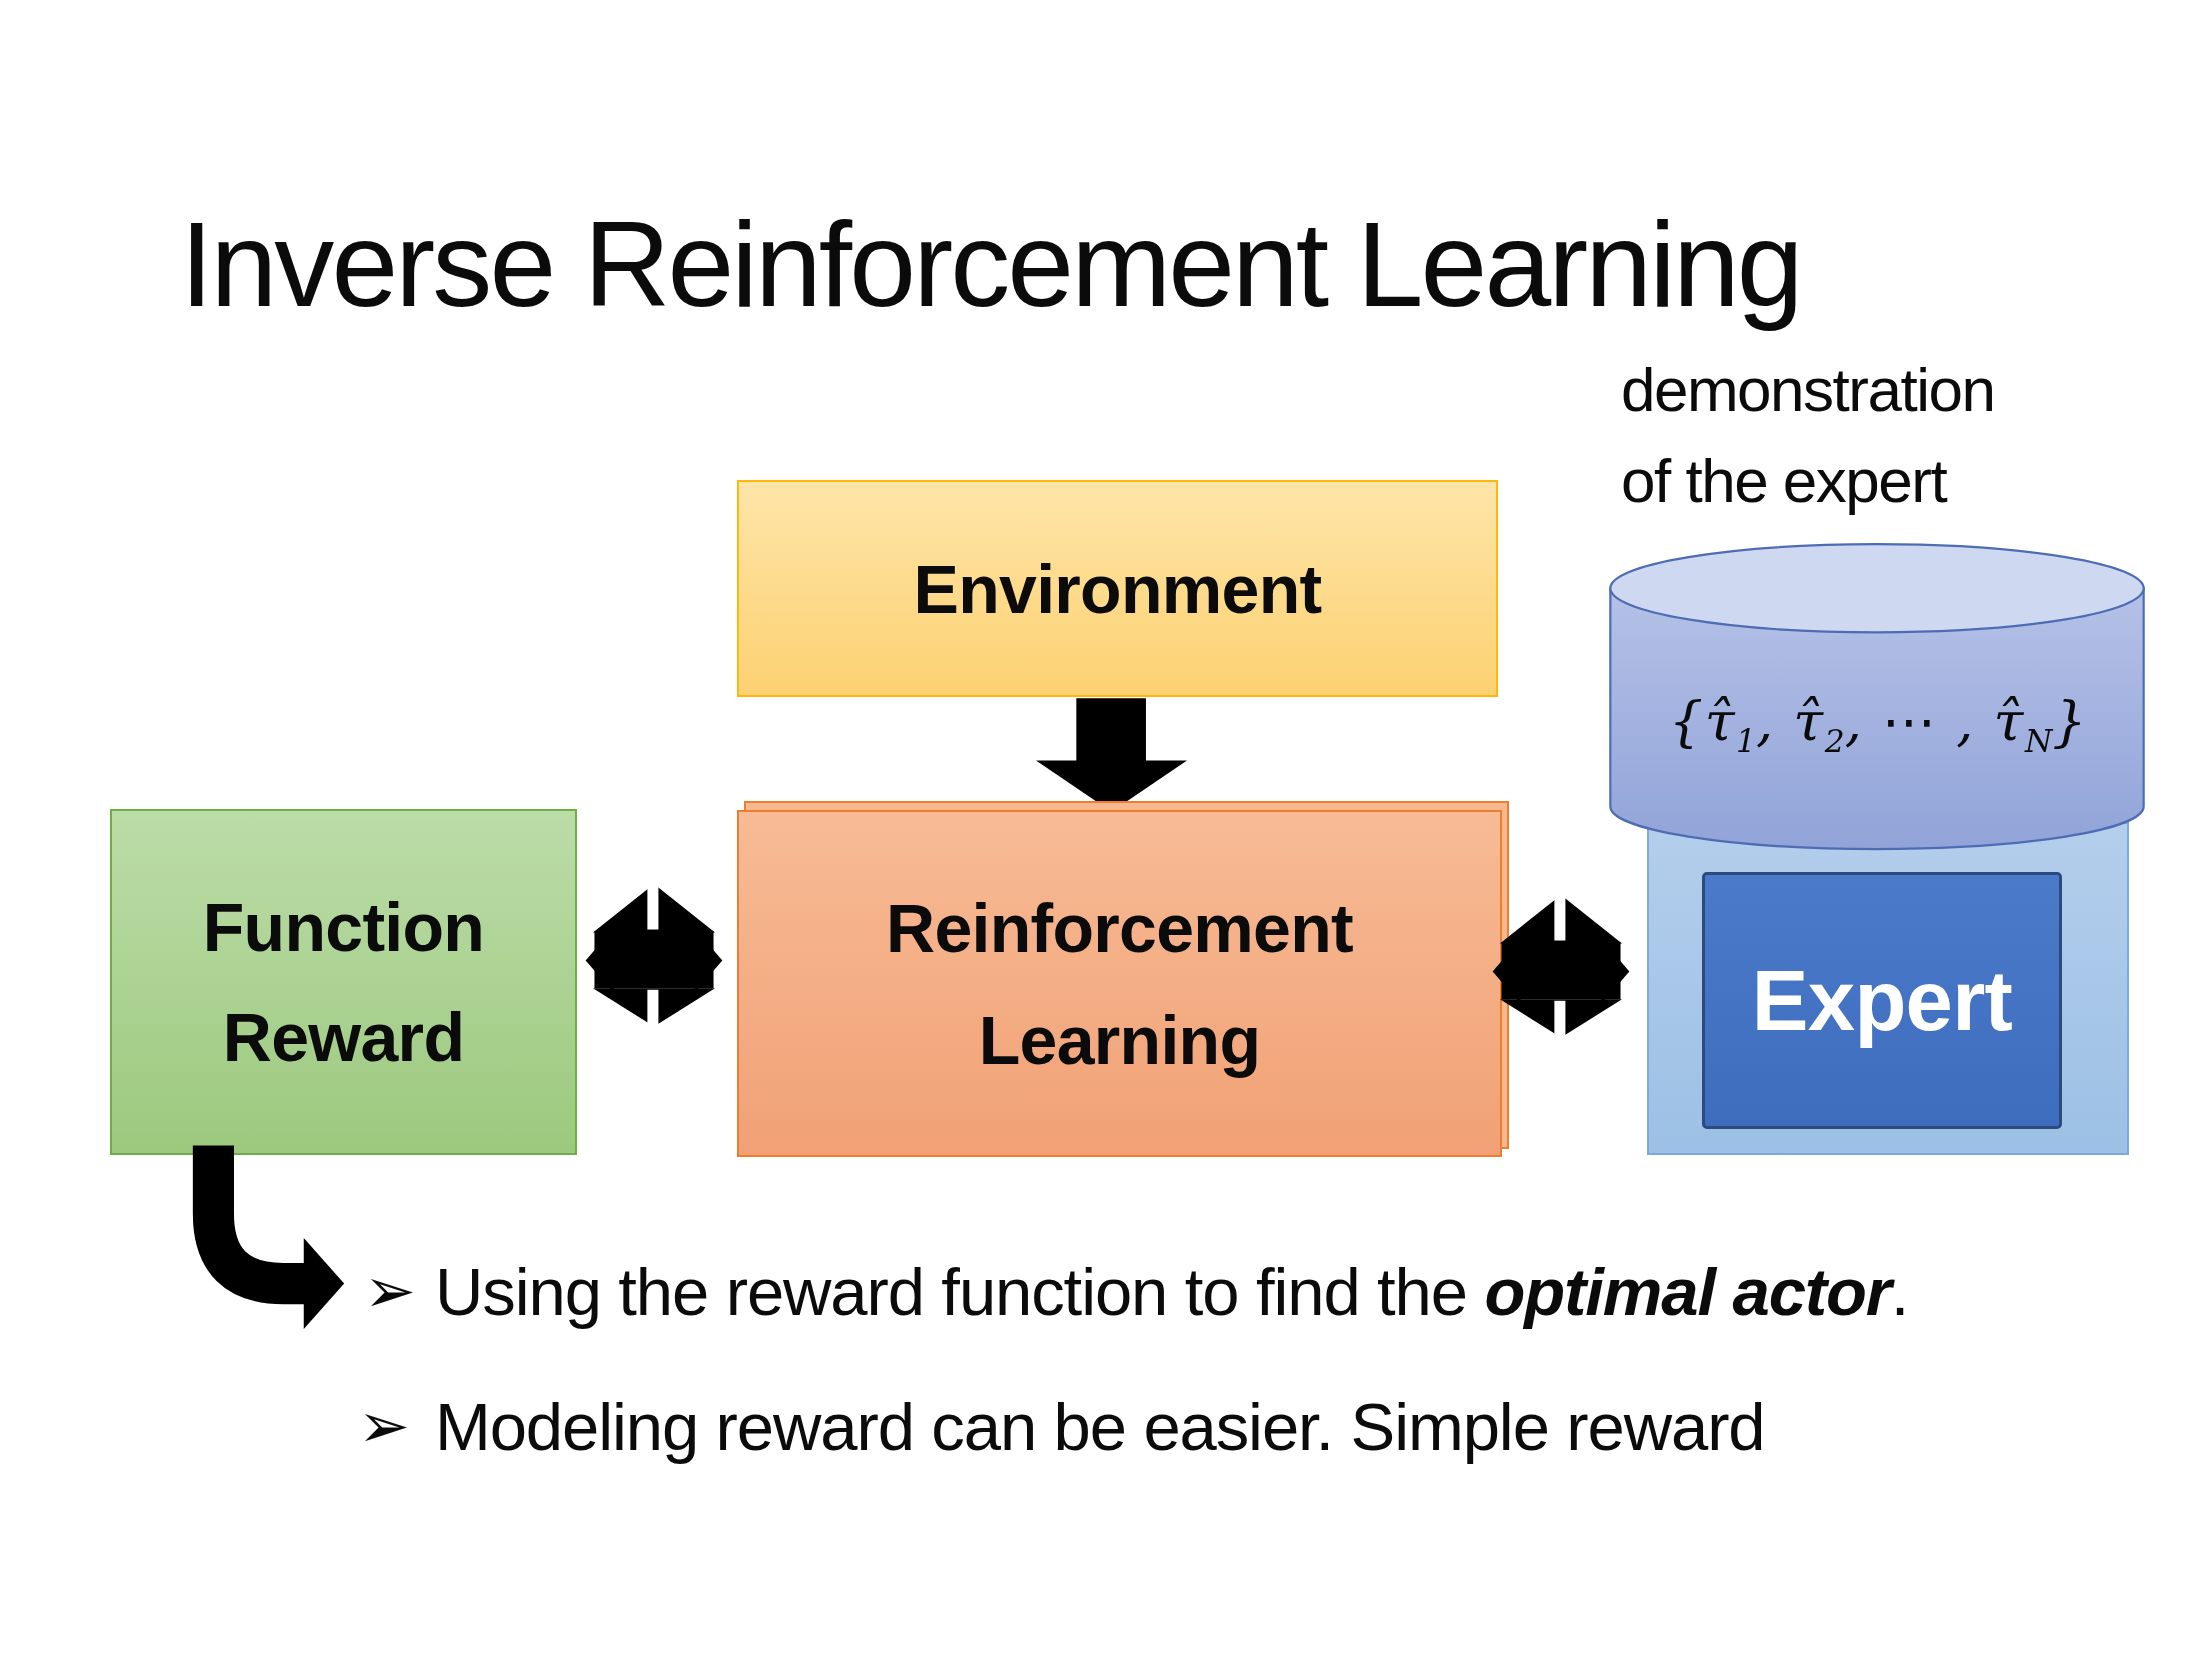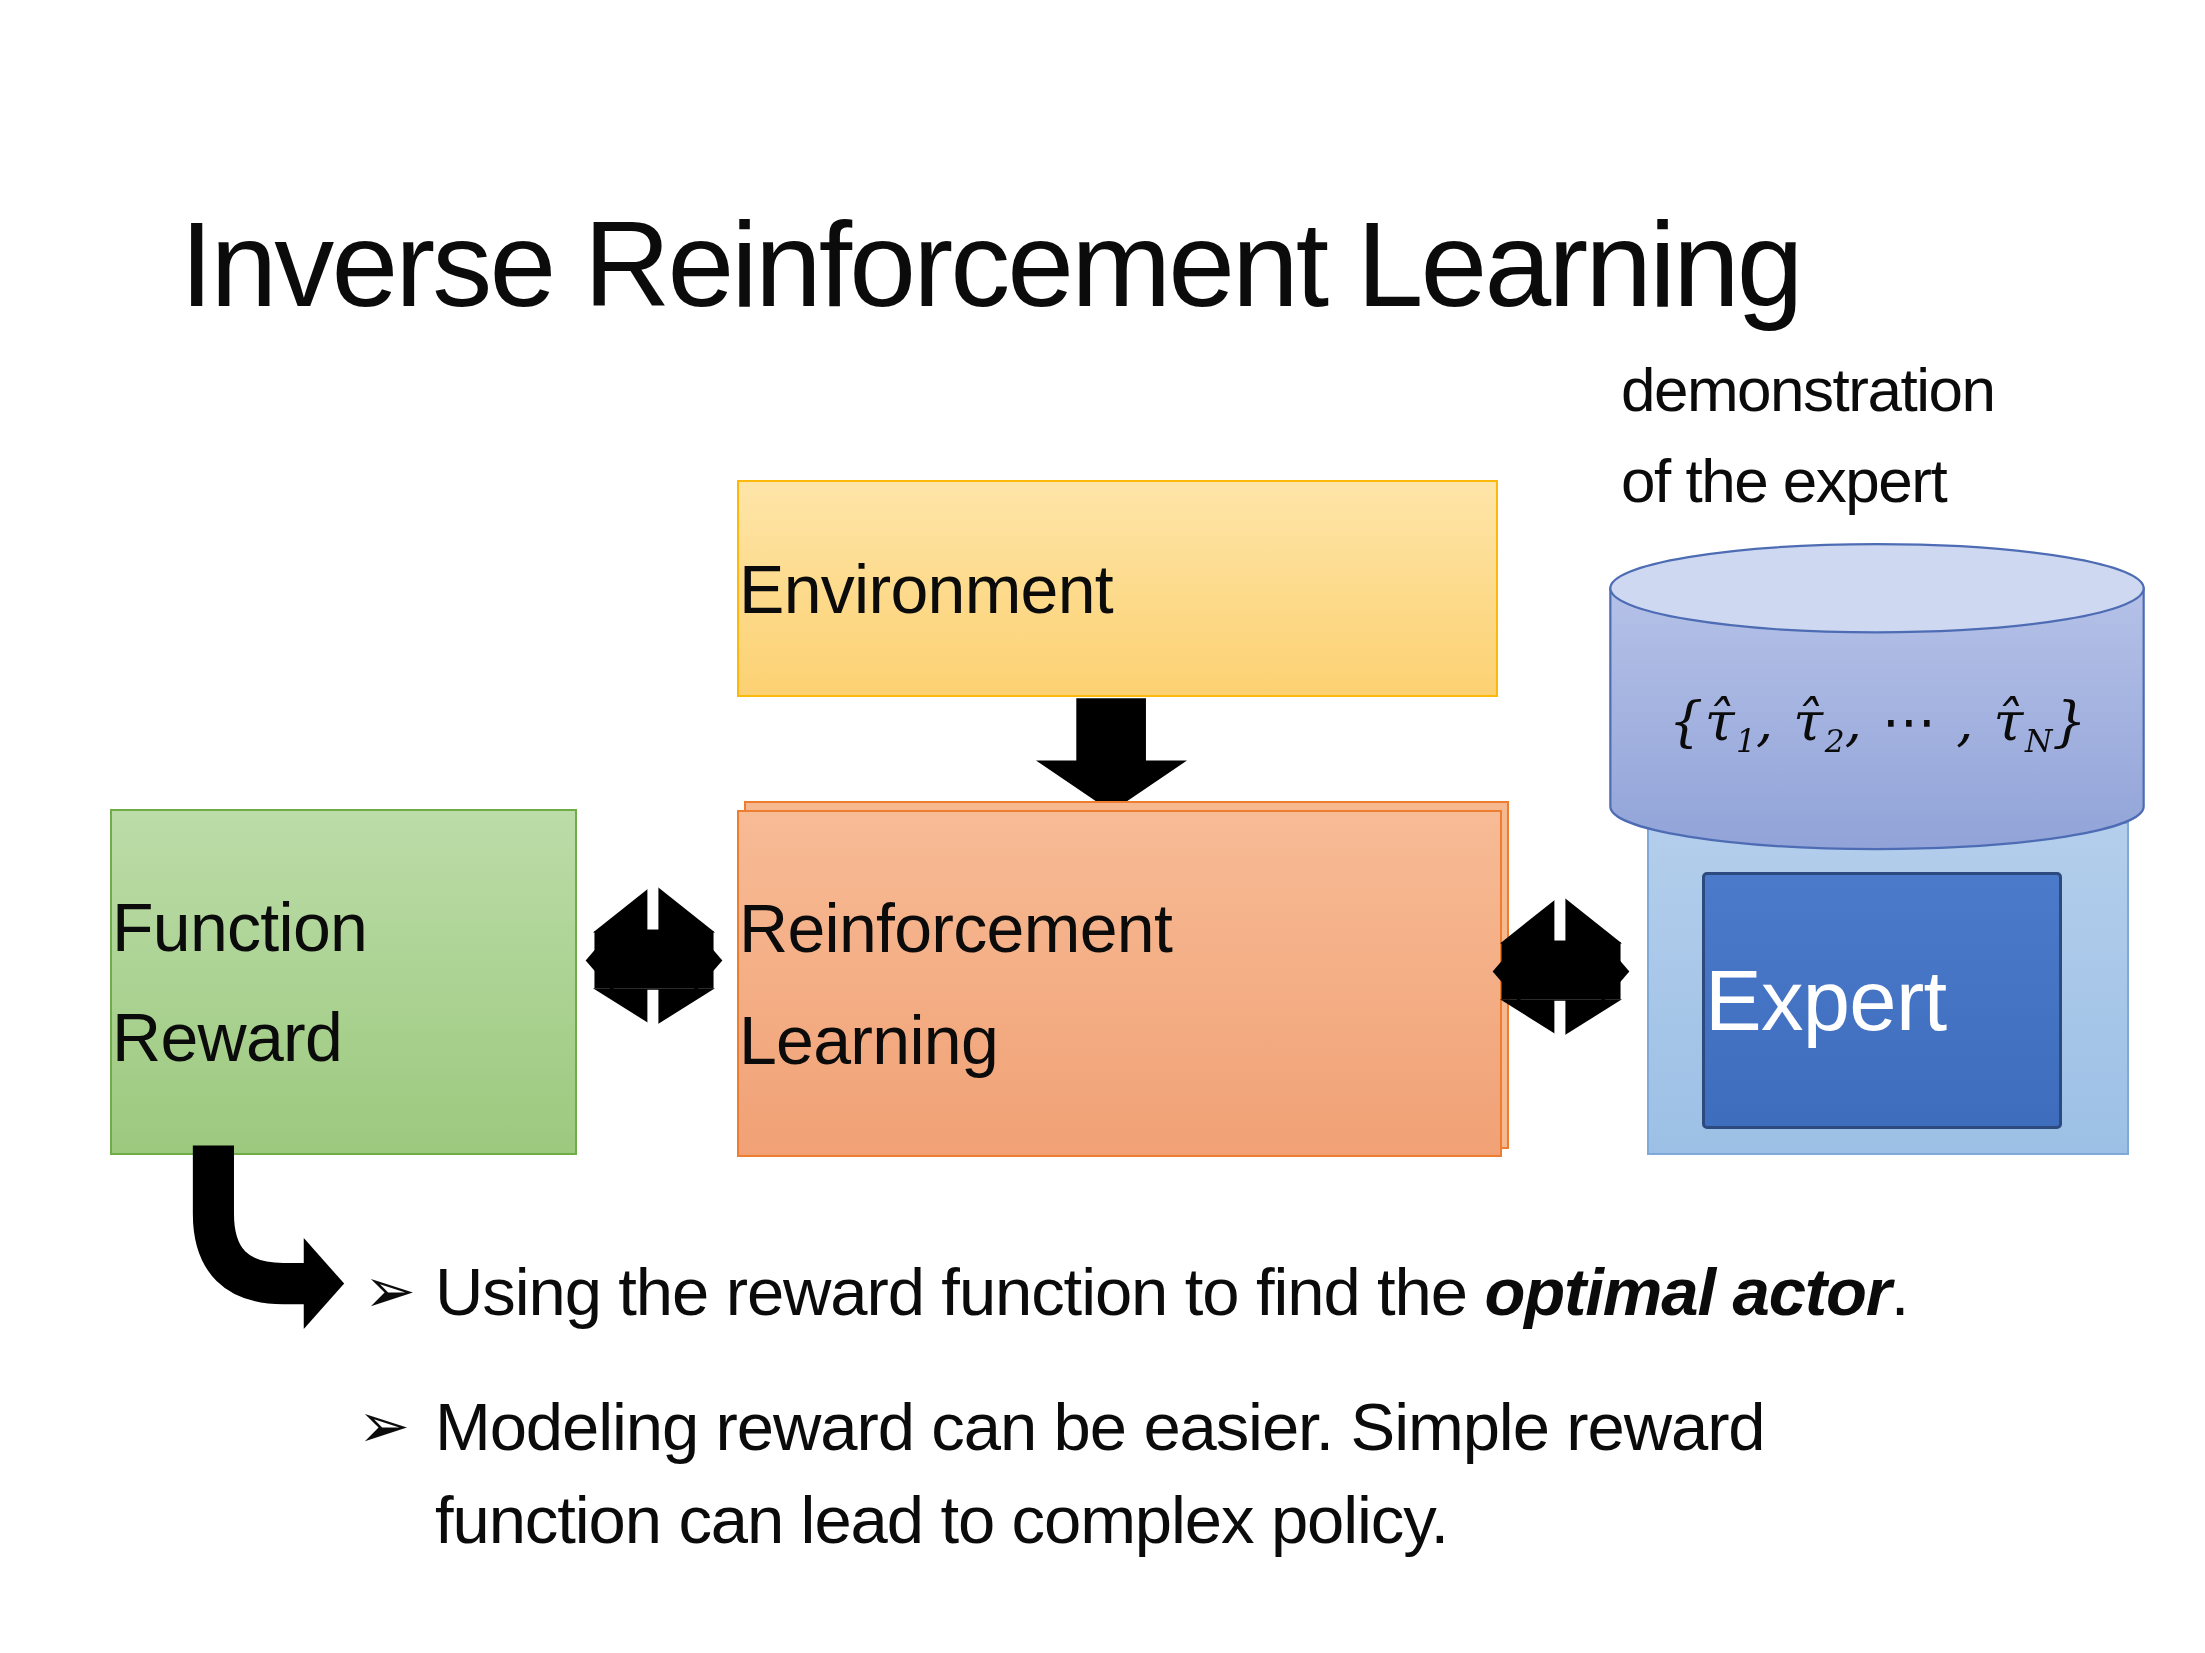--- a/index.html
+++ b/index.html
@@ -23,23 +23,24 @@
   }
 
   .demo-label {
     left:1621px; top:344px; width:522px;
     font-size:62px; line-height:91px;
     letter-spacing:-1.5px;
   }
 
   .box {
     display:flex; flex-direction:column;
-    align-items:flex-start; justify-content:center;
+    align-items:center; justify-content:center;
     text-align:center;
     letter-spacing:-0.7px;
+    font-weight:bold;
   }
   .env-box {
     left:737px; top:480px; width:757px; height:213px;
     background:linear-gradient(180deg,#fee5a8 0%,#fcd172 100%);
     border:2.9px solid #fcb90b;
     font-size:68px;
   }
   .reward-box {
     left:110px; top:809px; width:463px; height:342px;
     background:linear-gradient(180deg,#bcdca8 0%,#9cc97e 100%);
@@ -184,17 +185,16 @@
   </svg>
 
   <div class="abs bullet-glyph" style="left:364px; top:1254px;">➢</div>
   <div class="abs bullet-text" style="left:435px; top:1245px;">
     <span>Using the reward function to find the </span><span class="em-opt">optimal actor</span><span>.</span>
   </div>
 
   <div class="abs bullet-glyph" style="left:358px; top:1389px;">➢</div>
   <div class="abs bullet-text" style="left:435px; top:1380px;">
     <div>Modeling reward can be easier. Simple reward</div>
-    <div>function can lead to complex policy.</div>
   </div>
 
 </div>
 
 
 </body></html>

